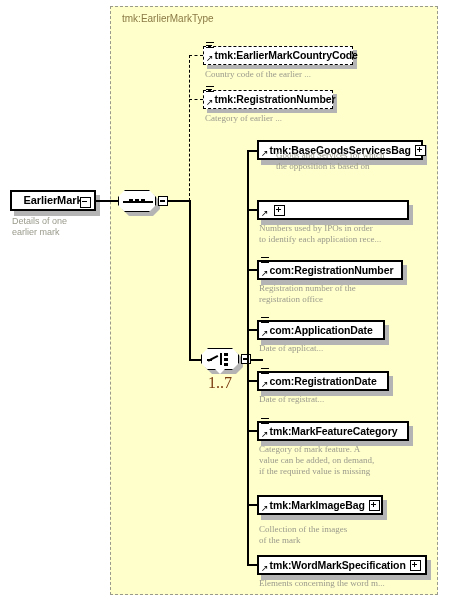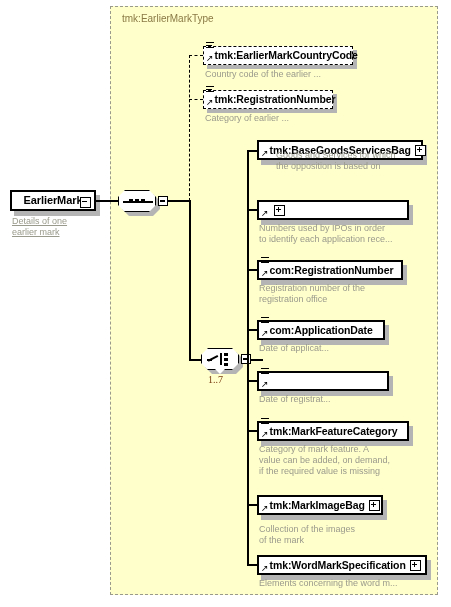--- a/index.html
+++ b/index.html
@@ -111,20 +111,21 @@
   .expander::after  { left: 3px; top: 1px; width: 1px; height: 5px; }
   .expander.minus::after { display: none; }
 
   
   .annot {
     position: absolute;
     font-size: 9px;
     color: #9a9a8c;
     line-height: 11px;
     white-space: pre-line;
+    font-family: Liberation Serif, serif;
   }
 
   
   .root-node {
     position: absolute;
     left: 10px;
     top: 190px;
     width: 86px;
     height: 21px;
     background: #fff;
@@ -136,21 +137,20 @@
   }
   .root-node .node-label { font-size: 11px; }
   .root-annot {
     position: absolute;
     left: 12px;
     top: 216px;
     font-size: 9px;
     color: #9a9a8c;
     line-height: 11px;
     white-space: pre-line;
-    text-decoration: underline;
   }
 
   
   .compositor {
     position: absolute;
     width: 38px;
     height: 22px;
     background: #ffffff;
     border: 1.5px solid #000;
     box-sizing: border-box;
@@ -189,21 +189,21 @@
   .choice-icon .sq.s3 { top: 10.5px; }
   .choice-icon .diag {
     position: absolute; left: 1px; top: 8px; width: 11px; height: 1.5px; background: #000;
     transform: rotate(-28deg); transform-origin: left center;
   }
   .choice-icon .hline {
     position: absolute; left: 0px; top: 7px; width: 5px; height: 1.5px; background: #000;
   }
   .occurs {
     position: absolute;
-    font-size: 10px;
+    font-size: 16px;
     color: #7a3b10;
     font-family: "Liberation Serif", serif;
     white-space: nowrap;
   }
   .occurs-notch {
     position: absolute;
     width: 0; height: 0;
     border-left: 5px solid transparent;
     border-right: 5px solid transparent;
     border-top: 5px solid #fff;
@@ -375,20 +375,21 @@
 <div class="annot" style="left:259px; top:343px;">Date of applicat...</div>
 
 <div class="node-shadow" style="left:261px; top:376px; width:132px; height:20px;"></div>
 <div class="node" style="left:257px; top:371px; width:132px;">
   <span class="glyph-lines">
       <i></i>
       <i></i>
       <i></i>
     </span>
   <span class="glyph-arrow">↗</span>
+  <span class="node-label">com:RegistrationDate</span>
 </div>
 <div class="annot" style="left:259px; top:394px;">Date of registrat...</div>
 
 <div class="node-shadow" style="left:261px; top:426px; width:152px; height:20px;"></div>
 <div class="node" style="left:257px; top:421px; width:152px;">
   <span class="glyph-lines">
       <i></i>
       <i></i>
       <i></i>
     </span>

